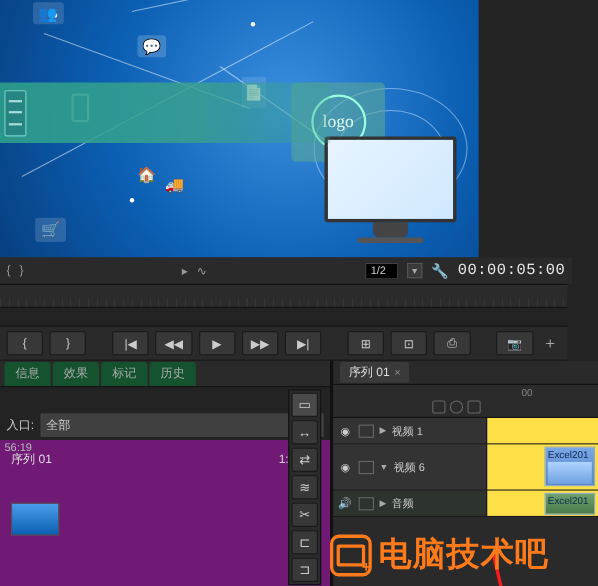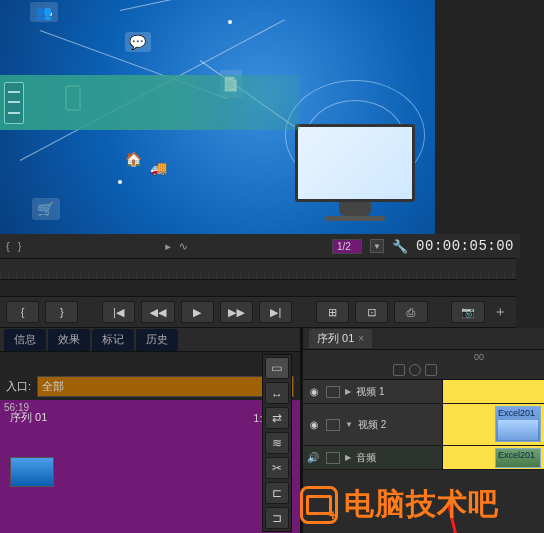--- a/index.html
+++ b/index.html
@@ -19,21 +19,21 @@
   .monitor-stand { width: 32px; height: 14px; background: #444; margin: 0 auto; border-radius: 0 0 6px 6px; }
   .monitor-base { width: 60px; height: 5px; background: #555; margin: 0 auto; border-radius: 3px; }
   .logo-badge { position: absolute; right: 85px; top: 75px; width: 85px; height: 72px; background: rgba(95,170,150,0.55); border-radius: 4px; display:flex; align-items:center; justify-content:center; }
   .logo-circle { width: 50px; height: 50px; border: 2px solid #9fd; border-radius: 50%; display:flex; align-items:center; justify-content:center; font-family: Georgia, serif; font-size: 16px; color: #e8fff5; }
   .orbit { position: absolute; border: 1px solid rgba(200,230,255,0.5); border-radius: 50%; }
   
   
   .transport { position: absolute; left: 0; top: 234px; width: 520px; height: 24px; background: #2a2a2a; display: flex; align-items: center; padding: 0 6px; gap: 8px; }
   .t-icon { color: #999; font-size: 11px; cursor: pointer; }
   .t-spacer { flex: 1; }
-  .zoom-sel { background: #701a75; border: 1px solid #444; color: #ccc; font-size: 10px; padding: 1px 10px 1px 4px; position: relative; }
+  .zoom-sel { background: #000000; border: 1px solid #444; color: #ccc; font-size: 10px; padding: 1px 10px 1px 4px; position: relative; }
   .zoom-caret { width: 14px; height: 14px; background: #3a3a3a; border:1px solid #555; display:flex; align-items:center; justify-content:center; color:#aaa; font-size:8px; }
   .wrench { color: #aaa; font-size: 13px; }
   .timecode { color: #e8e8e8; font-size: 14px; font-family: "Courier New", monospace; letter-spacing: 0.5px; }
   
   
   .mini-ruler { position: absolute; left: 0; top: 258px; width: 516px; height: 22px; background: #2b2b2b; border-top: 1px solid #111; border-bottom: 1px solid #111; }
   .mini-ruler::before { content:""; position:absolute; inset:0; background: repeating-linear-gradient(90deg, #444 0 1px, transparent 1px 8px); opacity:0.4; top:12px; }
   
   
   .controls { position: absolute; left: 0; top: 296px; width: 516px; height: 32px; background: #2a2a2a; display: flex; align-items: center; padding: 0 6px; gap: 6px; border-top:1px solid #111; border-bottom:1px solid #111; }
@@ -41,27 +41,27 @@
   .cgap { width: 12px; }
   .plus { margin-left: auto; width:20px; height:20px; color:#aaa; font-size:14px; display:flex; align-items:center; justify-content:center; cursor:pointer; }
   
   
   .lower { position: absolute; left: 0; top: 328px; width: 544px; height: 205px; background: #232323; display: flex; }
   .lower-left { width: 300px; display: flex; flex-direction: column; }
   .lower-right { flex: 1; display: flex; flex-direction: column; }
   .divider-v { width: 3px; background: #111; }
   
   .tabrow { height: 24px; background: #2a2a2a; display: flex; align-items: flex-end; padding: 0 4px; gap: 2px; border-bottom: 1px solid #111; }
-  .tab { padding: 3px 10px 4px; background: #0f172a; color: #aaa; font-size: 11px; cursor: pointer; border-radius: 3px 3px 0 0; }
+  .tab { padding: 3px 10px 4px; background: #14532d; color: #aaa; font-size: 11px; cursor: pointer; border-radius: 3px 3px 0 0; }
   .tab-x { color:#888; margin-left:4px; font-size:10px; }
   
   .items-count { text-align: right; padding: 3px 8px; color: #ccc; font-size: 11px; }
   .filter-row { display: flex; align-items: center; padding: 3px 6px; gap: 6px; }
   .filter-label { color: #ccc; font-size: 11px; }
-  .filter-sel { flex: 1; background: #a16207; border: 1px solid #444; color: #ccc; padding: 2px 4px; font-size: 11px; display:flex; justify-content:space-between; align-items:flex-start; }
+  .filter-sel { flex: 1; background: #404040; border: 1px solid #444; color: #ccc; padding: 2px 4px; font-size: 11px; display:flex; justify-content:space-between; align-items:flex-start; }
   
   .bins { flex: 1; background: #701a75; padding: 6px; position: relative; }
   .bin-row { display: flex; align-items: center; gap: 8px; padding: 2px 4px; }
   .bin-thumb { width: 44px; height: 30px; background: #0b5fb3; border: 1px solid #555; position: relative; overflow:hidden; }
   .bin-thumb2 { background: linear-gradient(#4a9de8,#0b5fb3); }
   .bin-name { color: #ddd; font-size: 11px; }
   .bin-dur { margin-left: auto; color: #ccc; font-size: 11px; }
   .small-tc { position:absolute; left:4px; bottom:3px; color:#bbb; font-size:10px; }
   
   
@@ -113,20 +113,23 @@
   <div class="net-dot" style="left:118px; top:180px;"></div>
   <div class="icon-box" style="left:30px; top:2px; width:28px; height:20px; background:rgba(255,255,255,0.15); border-radius:3px;">👥</div>
   <div class="icon-box" style="left:125px; top:32px; width:26px; height:20px; background:rgba(255,255,255,0.18); border-radius:3px;">💬</div>
   <div class="icon-box" style="left:65px; top:85px; width:16px; height:26px; border:2px solid rgba(255,255,255,0.6); border-radius:3px;"></div>
   <div class="icon-box" style="left:122px; top:148px; width:24px; height:22px;">🏠</div>
   <div class="icon-box" style="left:150px; top:160px;">🚚</div>
   <div class="icon-box" style="left:32px; top:198px; width:28px; height:22px; background:rgba(255,255,255,0.15); border-radius:3px;">🛒</div>
   <div class="icon-box" style="left:220px; top:70px; width:22px; height:28px; background:rgba(255,255,255,0.12);">📄</div>
   <div class="orbit" style="right:10px; top:80px; width:140px; height:110px;"></div>
   <div class="orbit" style="right:30px; top:100px; width:100px; height:80px;"></div>
+  <div class="logo-badge">
+    <div class="logo-circle">logo</div>
+  </div>
   <div class="monitor">
     <div class="monitor-screen"></div>
     <div class="monitor-stand"></div>
     <div class="monitor-base"></div>
   </div>
   <div class="overlay-strip">
     <div class="overlay-handle">
         <span></span>
         <span></span>
         <span></span>
@@ -224,21 +227,21 @@
           <span class="tri">▶</span>
           <span>视频 1</span>
         </div>
         <div class="track-body"></div>
       </div>
       <div class="track" style="height:42px;">
         <div class="track-head">
           <span class="eye">◉</span>
           <span class="tog"></span>
           <span class="tri">▼</span>
-          <span>视频 2</span>
+          <span>视频 6</span>
         </div>
         <div class="track-body">
           <div class="clip" style="left:52px; width:46px;">
             <span>Excel201</span>
             <div class="clip-thumb"></div>
           </div>
         </div>
       </div>
       <div class="track audio">
         <div class="track-head">

